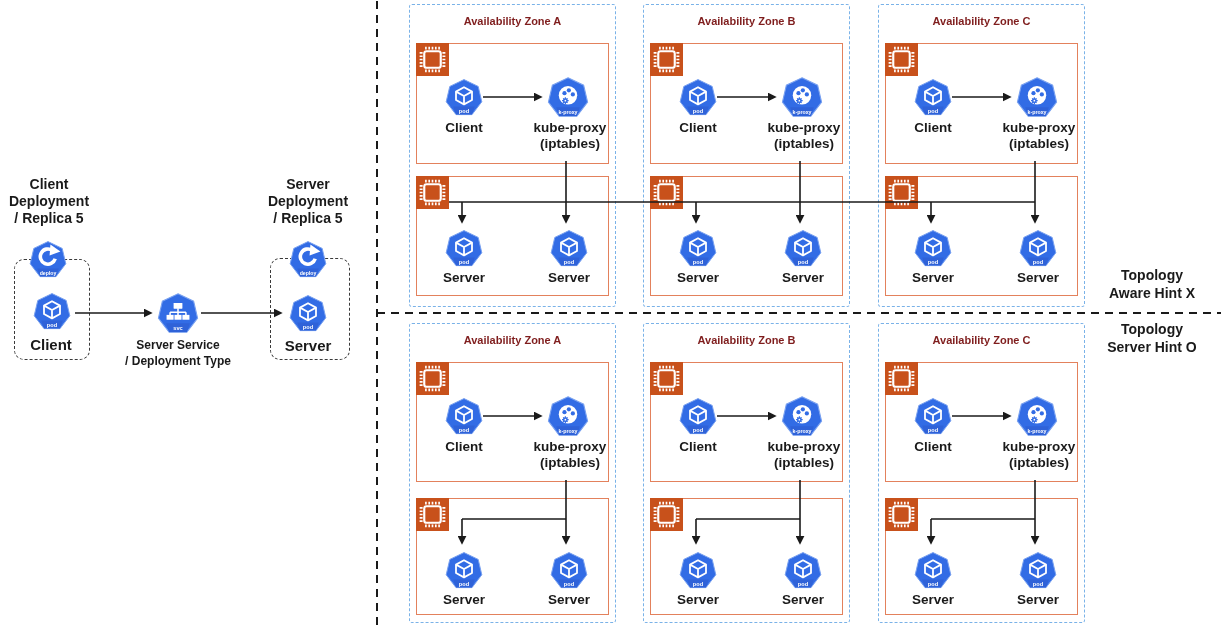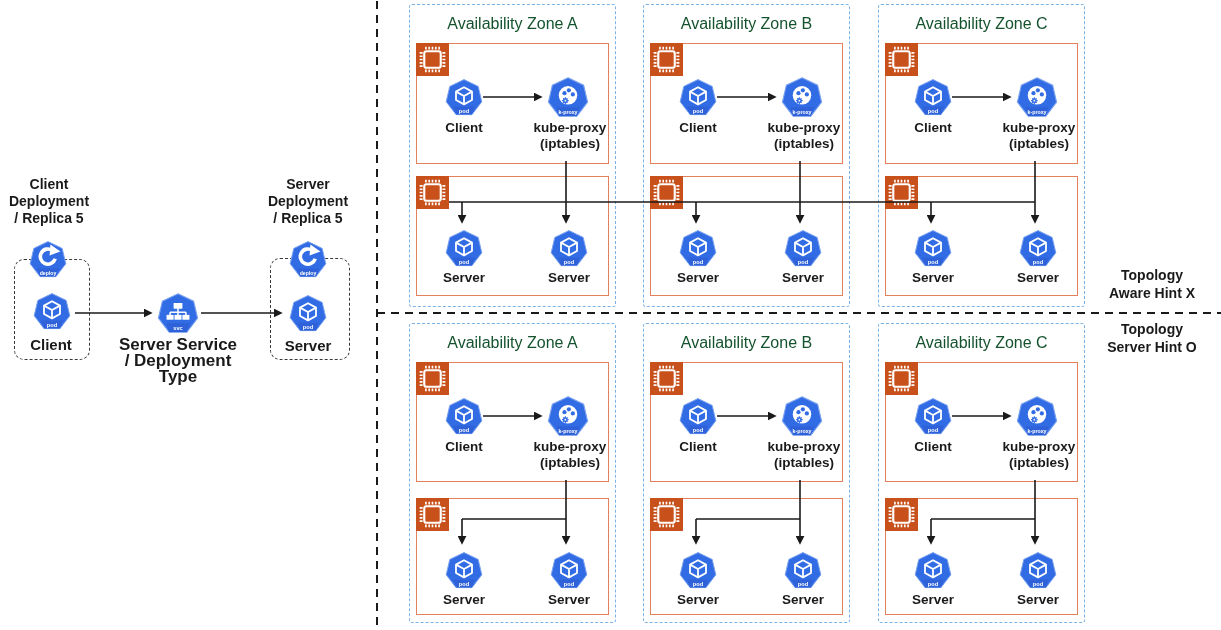--- a/index.html
+++ b/index.html
@@ -11,21 +11,21 @@
             font-weight:700;line-height:17px;color:#1a1a1a;}
   .dash-box{position:absolute;border:1.6px dashed #3a3a3a;border-radius:10px;}
   .icon-lbl{position:absolute;text-align:center;font-weight:700;color:#1a1a1a;}
   
   .section{position:absolute;left:0;width:1221px;}
   .sec-top{top:4px;height:301px;}
   .sec-bot{top:323px;height:298px;}
   .zone{position:absolute;top:0;width:205px;height:100%;border:1.5px dashed #7ab2e8;
         border-radius:3px;background:#fff;}
   .z0{left:409px}.z1{left:643px}.z2{left:878px}
-  .zone-title{margin-top:10px;text-align:center;color:#14532d;font-size:16px;font-weight:400;}
+  .zone-title{margin-top:10px;text-align:center;color:#7f1d1d;font-size:11px;font-weight:700;}
   .node{position:absolute;left:6px;width:191px;background:#fff;border:1.5px solid #e3815c;}
   .node-client{top:38px;height:119px;}
   .sec-top .node-server{top:171px;height:118px;}
   .sec-bot .node-client{top:38px;height:118px;}
   .sec-bot .node-server{top:174px;height:115px;}
   .chip{position:absolute;left:-1.5px;top:-1.5px;width:33px;height:33px;}
   .icon{position:absolute;}
   .i-pod{left:27px;top:34px;width:40px;height:40px;}
   .i-kproxy{left:129px;top:32px;width:44px;height:44px;}
   .i-s1{left:27px;top:52px;width:40px;height:40px;}
@@ -116,21 +116,21 @@
       <use href="#sym-deploy"></use>
     </svg>
   <svg class="abs" style="left:32px;top:292px;width:40px;height:40px">
       <use href="#sym-pod"></use>
     </svg>
   <div class="icon-lbl" style="left:6px;top:336px;width:90px;font-size:15px">Client</div>
 
   <svg class="abs" style="left:156px;top:292px;width:44px;height:44px">
       <use href="#sym-svc"></use>
     </svg>
-  <div class="icon-lbl" style="left:108px;top:337px;width:140px;font-size:17px;line-height:16px">
+  <div class="icon-lbl" style="left:108px;top:337px;width:140px;font-size:12px;line-height:16px">
     <div>Server Service</div>
     <div>/ Deployment Type</div>
   </div>
 
   <svg class="abs" style="left:288px;top:240px;width:40px;height:40px">
       <use href="#sym-deploy"></use>
     </svg>
   <svg class="abs" style="left:288px;top:294px;width:40px;height:40px">
       <use href="#sym-pod"></use>
     </svg>

